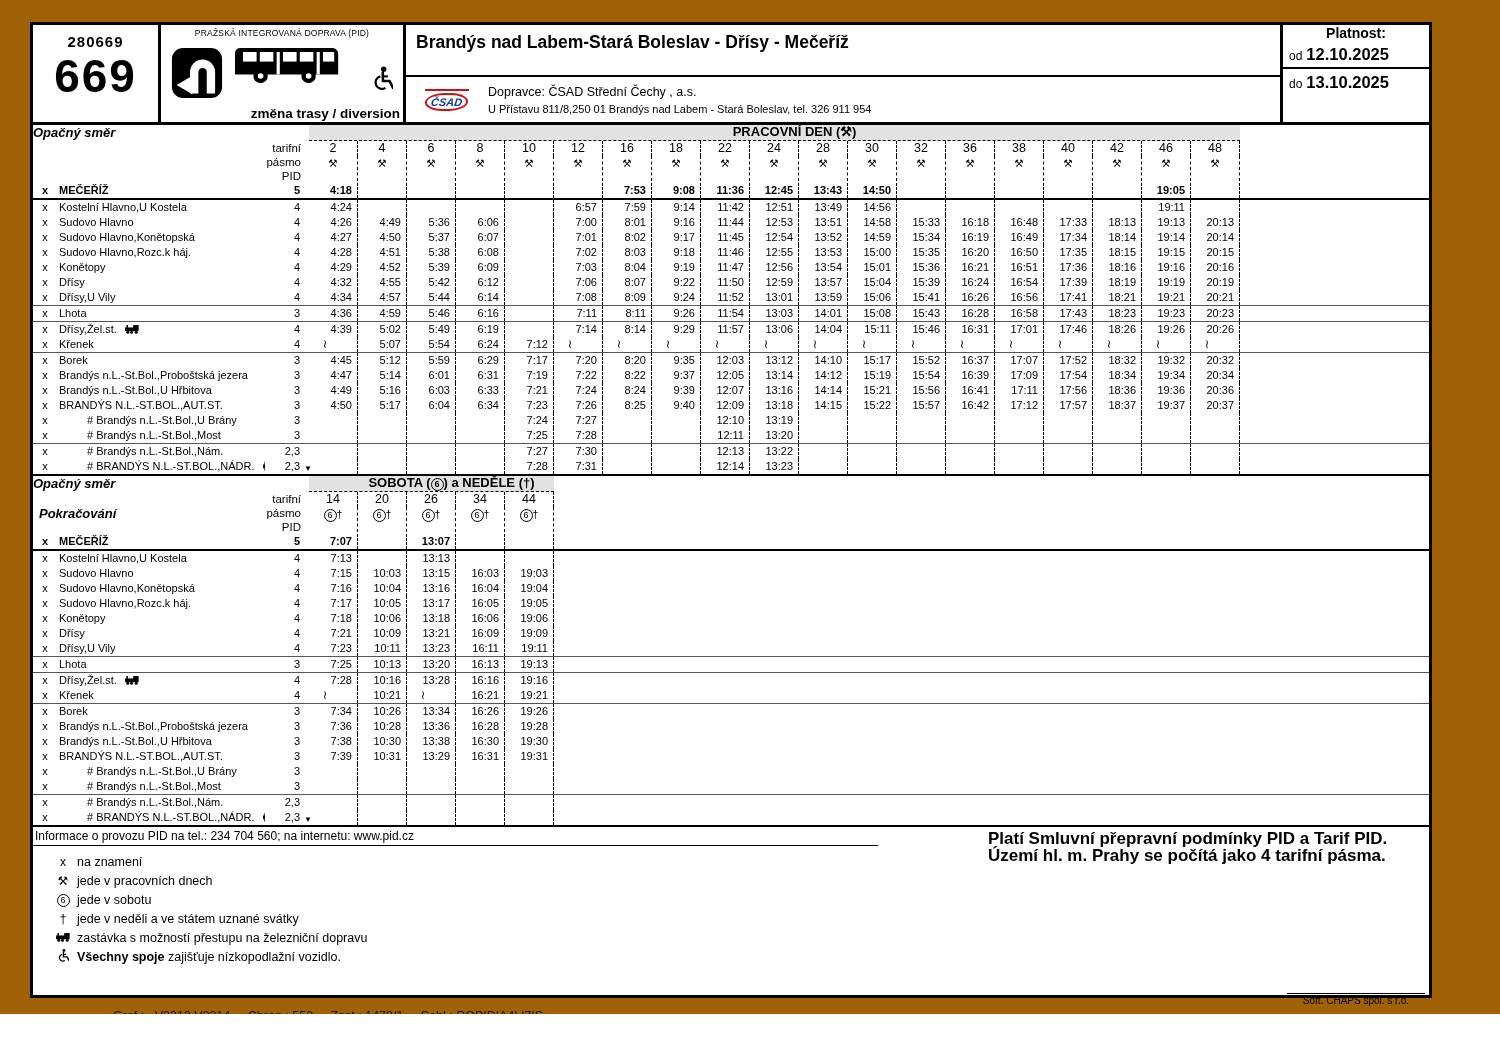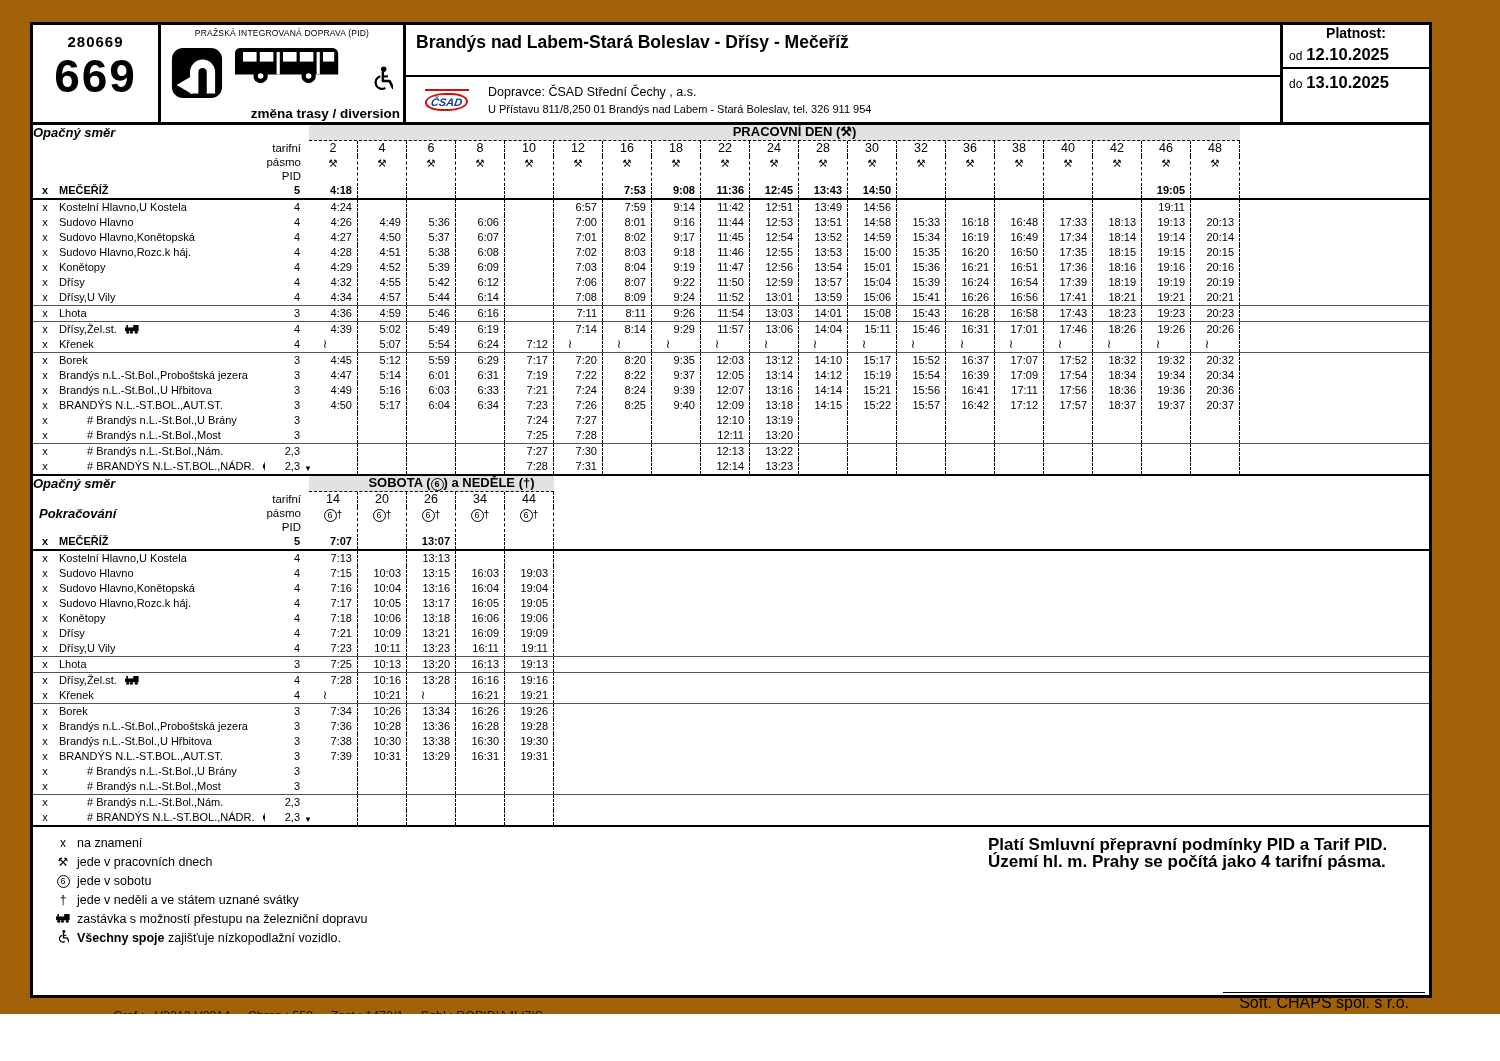--- a/index.html
+++ b/index.html
@@ -64,21 +64,21 @@
   .circ6{display:inline-block;width:11px;height:11px;line-height:11px;border:1px solid #000;
          border-radius:50%;font-size:9px;text-align:center;vertical-align:0;}
 
   
   .legend{position:relative;height:180px;}
   .info-line{width:845px;border-bottom:1px solid #000;font-size:12px;padding:2px 0 2px 2px;box-sizing:border-box;}
   .notes{position:absolute;left:955px;top:3px;font-weight:bold;font-size:17px;line-height:17px;}
   .leg-items{margin:6px 0 0 16px;}
   .leg-item{display:flex;height:19px;align-items:center;font-size:12.5px;}
   .leg-sym{width:28px;text-align:center;font-size:12px;flex-shrink:0;}
-  .soft{position:absolute;right:4px;bottom:1px;font-size:16px;border-top:1px solid #000;padding:1px 16px 0 16px;}
+  .soft{position:absolute;right:4px;bottom:1px;font-size:10px;border-top:1px solid #000;padding:1px 16px 0 16px;}
 
   
   .print-info{position:absolute;left:113px;top:1009px;font-size:12.5px;white-space:pre;color:#111;}
   .doc-type{position:absolute;right:70px;top:1037px;font-size:20px;font-weight:bold;}
 </style>
 </head>
 <body>
 
 <div class="page">
   <div class="frame">
@@ -944,20 +944,21 @@
           <div class="c-time"></div>
           <div class="c-time"></div>
           <div class="c-time"></div>
           <div class="c-time"></div>
           <div class="c-time"></div>
           <div class="c-fill"></div>
         </div>
       </div>
 
     <div class="legend">
+      <div class="info-line">Informace o provozu PID na  tel.: 234 704 560; na internetu: www.pid.cz</div>
       <div class="notes">
         <div>Platí Smluvní přepravní podmínky PID a Tarif PID.</div>
         <div>Území hl. m. Prahy se počítá jako 4 tarifní pásma.</div>
       </div>
       <div class="leg-items">
           <div class="leg-item">
             <span class="leg-sym"><span>x</span></span>
             <span>na znamení</span>
           </div>
           <div class="leg-item">

